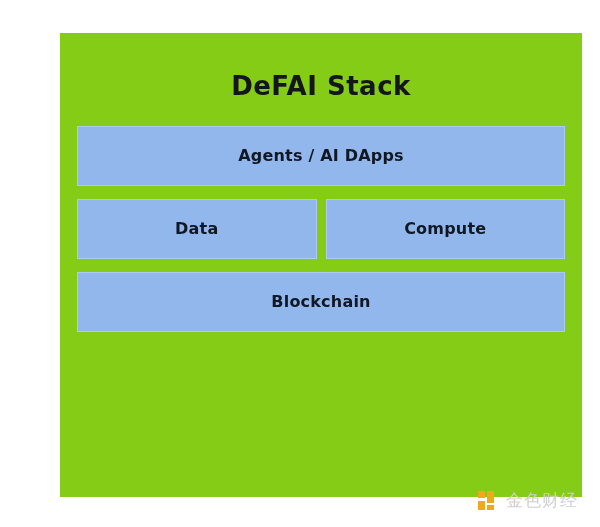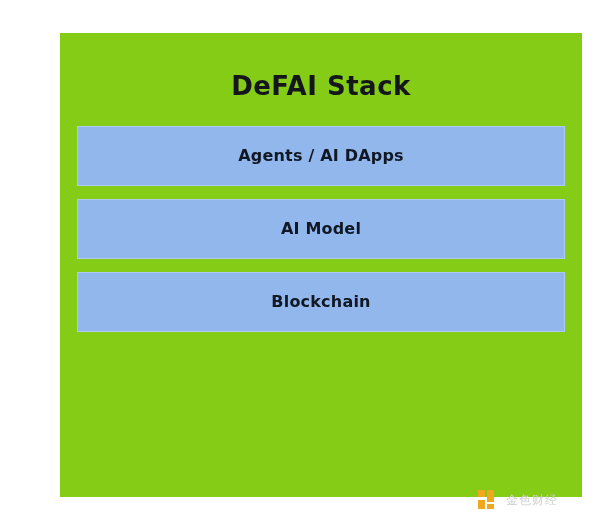--- a/index.html
+++ b/index.html
@@ -88,21 +88,21 @@
     gap: 6px;
   }
 
   #watermark-logo {
     width: 22px;
     height: 22px;
     display: block;
   }
 
   #watermark-text {
-    font-size: 12px;
+    font-size: 17px;
     color: #cfcfcf;
     letter-spacing: 1px;
     font-family: Liberation Serif, serif;
     white-space: nowrap;
   }
 </style>
 </head>
 <body>
 
 <div id="stack-card">
@@ -111,26 +111,29 @@
 
   <div id="layer-list">
 
     <div class="layer-row">
       <div class="layer-bar">
         <span class="layer-label">Agents / AI DApps</span>
       </div>
     </div>
 
 
-    <div class="layer-row">
+
+    <div class="layer-row split">
       <div class="layer-bar">
-        <span class="layer-label">AI Model</span>
+        <span class="layer-label">Data</span>
+      </div>
+      <div class="layer-bar">
+        <span class="layer-label">Compute</span>
       </div>
     </div>
-
 
     <div class="layer-row">
       <div class="layer-bar">
         <span class="layer-label">Blockchain</span>
       </div>
     </div>
 
   </div>
 </div>
 

